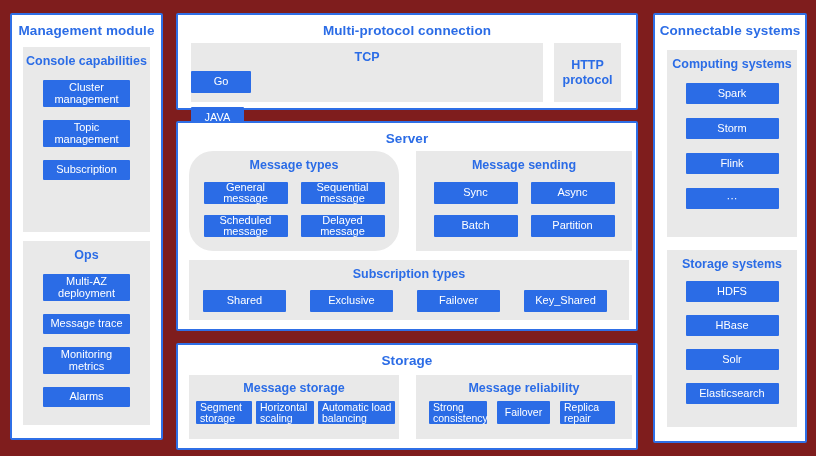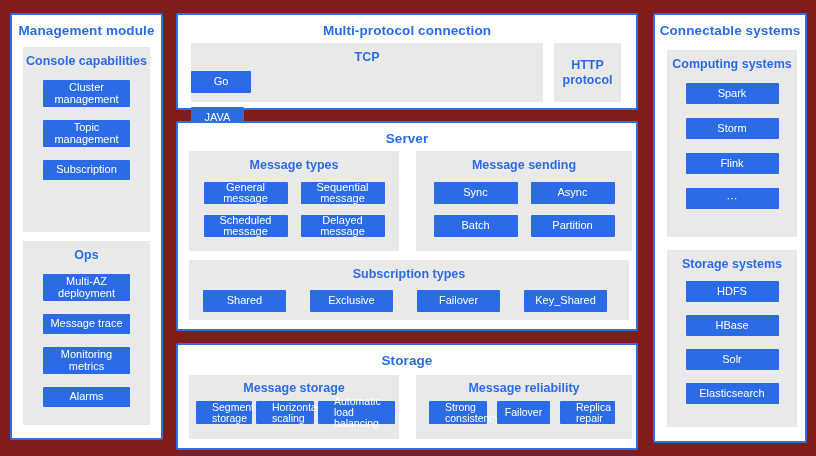--- a/index.html
+++ b/index.html
@@ -7,21 +7,21 @@
 
   .outer-box { position:absolute; border:2px solid #2f6fe6; background:#fff; box-sizing:border-box; border-radius:2px; }
   .box-title { color:#2b6ce6; font-weight:700; font-size:13.5px; text-align:center; margin-top:8px; letter-spacing:.1px; }
 
   .panel { position:absolute; background:#e9e9e9; box-sizing:border-box; }
   .panel-title { color:#2b6ce6; font-weight:700; font-size:12.5px; text-align:center; margin-top:7px; }
 
   .btn { background:#2b6ce6; color:#ffffff; font-size:11px; line-height:11.5px;
          display:flex; align-items:center; justify-content:center; text-align:center;
          box-sizing:border-box; padding:2px 3px; border-radius:1px; }
-  .btn-left { justify-content:flex-start; text-align:left; padding-left:16px; }
+  .btn-left { justify-content:flex-start; text-align:left; padding-left:4px; }
 
   .vlist { display:flex; flex-direction:column; align-items:center; gap:13px; margin-top:12px; }
   .vlist .btn { width:87px; min-height:20px; }
 
   
   #box-management { left:10px; top:13px; width:153px; height:427px; }
   #panel-console  { left:11px; top:32px;  width:127px; height:185px; }
   #panel-ops      { left:11px; top:226px; width:127px; height:184px; }
 
   #box-connectable { left:653px; top:13px; width:154px; height:430px; }
@@ -33,21 +33,21 @@
   
   #box-multiprotocol { left:176px; top:13px; width:462px; height:97px; }
   #panel-tcp  { left:13px; top:28px; width:352px; height:59px; }
   #panel-http { left:376px; top:28px; width:67px; height:59px; display:flex; align-items:center; justify-content:center; }
   #panel-http .panel-title { margin:0; line-height:15px; }
   .tcp-row { display:flex; justify-content:center; gap:14px; margin-top:7px;flex-direction:column; }
   .tcp-row .btn { height:22px; }
 
   
   #box-server { left:176px; top:121px; width:462px; height:210px; }
-  #panel-types   { left:11px;  top:28px; width:210px; height:100px; }
+  #panel-types   { left:11px;  top:28px; width:210px; height:100px;border-radius:24px; }
   #panel-sending { left:238px; top:28px; width:216px; height:100px; }
   .grid2 { display:grid; grid-template-columns:84px 84px; column-gap:13px; row-gap:11px; justify-content:center; margin-top:10px; }
   .grid2 .btn { height:22px; }
   #panel-submode { left:11px; top:137px; width:440px; height:60px; }
   .sub-row { display:flex; gap:24px; padding-left:14px; margin-top:9px; }
   .sub-row .btn { width:83px; height:22px; }
 
   
   #box-storage { left:176px; top:343px; width:462px; height:107px; }
   #panel-msgstorage  { left:11px;  top:30px; width:210px; height:64px; }

